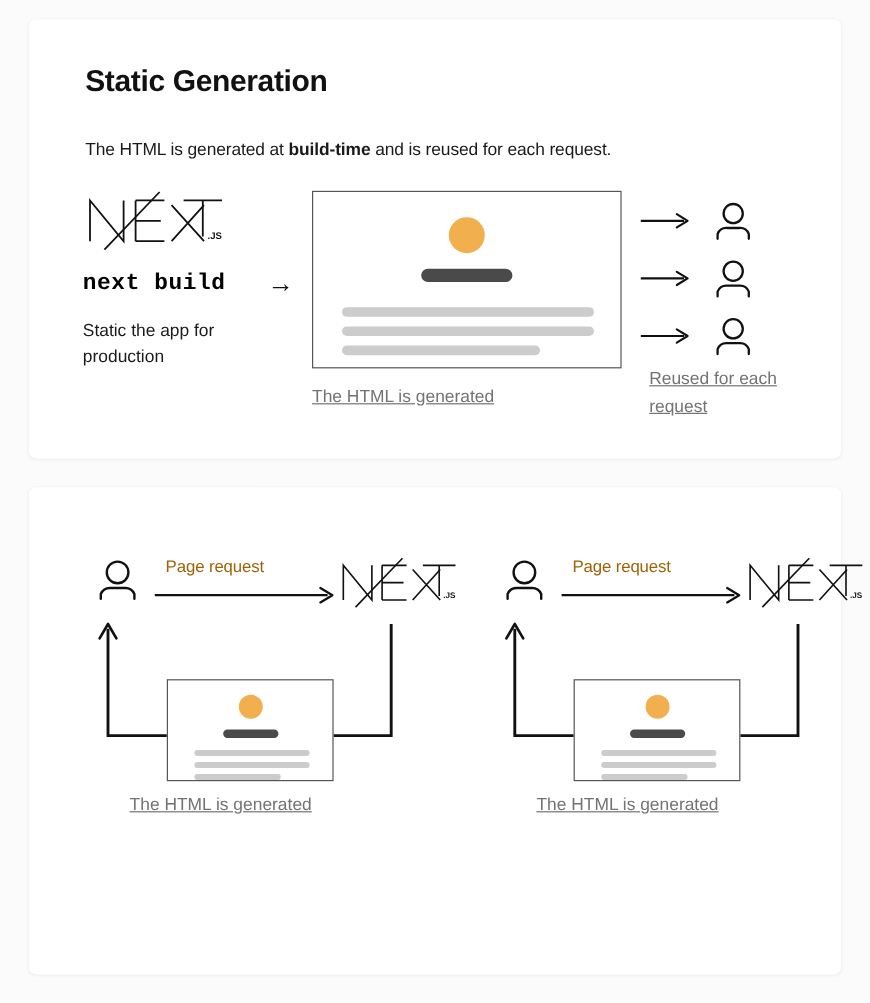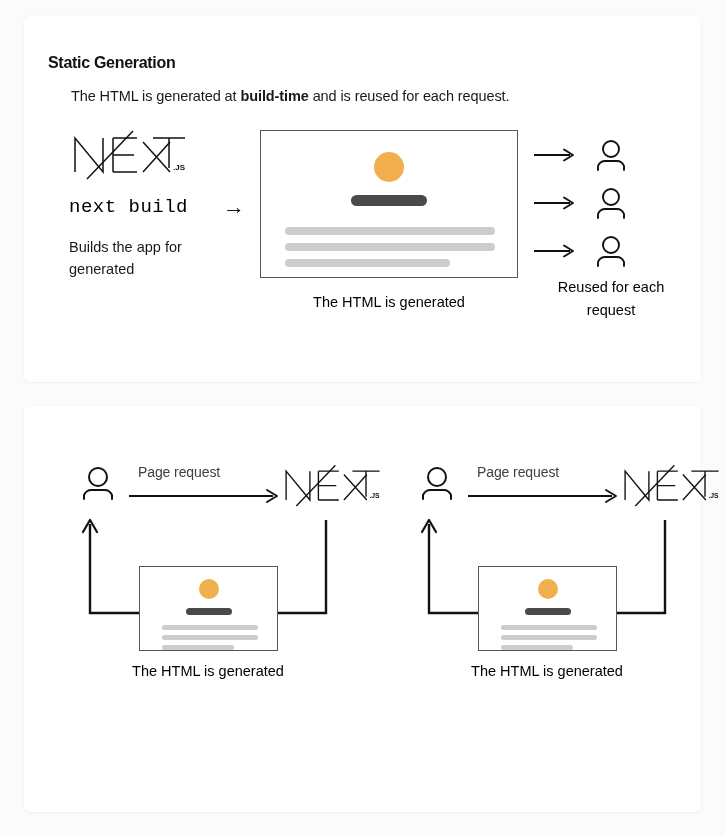--- a/index.html
+++ b/index.html
@@ -26,51 +26,52 @@
     background: #ffffff;
     border-radius: 6px;
     box-shadow: 0 1px 3px rgba(0,0,0,0.045), 0 0 0 1px rgba(0,0,0,0.012);
     position: relative;
   }
 
   .card-static { height: 366px; padding: 30px 24px 0 24px; }
   .card-ssr    { height: 406px; padding: 30px 24px 0 24px; }
 
   .card-title {
-    font-size: 16px;
+    font-size: 25px;
     font-weight: bold;
     color: #111111;
     letter-spacing: -0.3px;
+    margin-left: 23px;
     margin-top: 8px;
   }
 
   .card-desc {
     font-size: 14.5px;
     color: #1a1a1a;
     margin-left: 23px;
-    margin-top: 16px;
+    margin-top: 34px;
     letter-spacing: -0.1px;
   }
   .card-desc b { font-weight: bold; }
 
   
   .sg-diagram {
     position: relative;
     width: 100%;
     height: 215px;
     margin-top: 24px;
   }
 
   .nextlogo { position: absolute; }
 
   .cmd {
     position: absolute;
     font-family: "Liberation Mono", monospace;
     font-size: 19px;
-    font-weight: normal;
+    font-weight: bold;
     color: #000;
     letter-spacing: 0.5px;
     white-space: nowrap;
   }
 
   .arrow-glyph {
     position: absolute;
     font-size: 22px;
     color: #111;
     line-height: 1;
@@ -102,41 +103,42 @@
   }
   .mock .barLight {
     position: absolute;
     background: #cccccc;
     border-radius: 20px;
   }
 
   .caption {
     position: absolute;
     font-size: 14.5px;
-    color: #000000;
-    text-align: center;
+    color: #737373;
+    text-align: left;
     line-height: 1.6;
+    text-decoration: underline;
   }
 
   .usericon { position: absolute; }
   .flowarrow { position: absolute; }
 
   
   .ssr-diagram {
     position: relative;
     width: 100%;
     height: 300px;
     margin-top: 22px;
   }
   .ssr-group { position: absolute; top: 0; width: 340px; height: 300px; }
 
   .pagereq-label {
     position: absolute;
     font-size: 14px;
-    color: #404040;
+    color: #a16207;
     white-space: nowrap;
     letter-spacing: -0.1px;
   }
 </style>
 </head>
 <body>
 
 <div class="page">
 
   <div class="card card-static">
@@ -158,21 +160,21 @@
             <path d="M84 10 L116 10 M100 10 L100 40"></path>
             <path d="M18 51 L64 3"></path>
           </g>
           <text x="104" y="42" font-family="Liberation Sans, sans-serif" font-size="8" font-weight="bold" fill="#111">.JS</text>
         </svg>
       </div>
 
       <div class="cmd" style="left:21px; top:68px;">next build</div>
       <div class="arrow-glyph" style="left:175px; top:68px;">→</div>
 
-      <div class="sub-note" style="left:21px; top:108px;">Builds the app for generated</div>
+      <div class="sub-note" style="left:21px; top:108px;">Static the app for production</div>
 
       <div class="mock" style="left:212px; top:2px; width:258px; height:148px;">
         <div class="dot" style="left:50%; margin-left:-15px; top:21px; width:30px; height:30px;"></div>
         <div class="barDark" style="left:50%; margin-left:-38px; top:64px; width:76px; height:11px;"></div>
         <div class="barLight" style="left:24px; top:96px; width:210px; height:8px;"></div>
         <div class="barLight" style="left:24px; top:112px; width:210px; height:8px;"></div>
         <div class="barLight" style="left:24px; top:128px; width:165px; height:8px;"></div>
       </div>
 
       <div class="caption" style="left:212px; top:163px; width:258px;">The HTML is generated</div>

